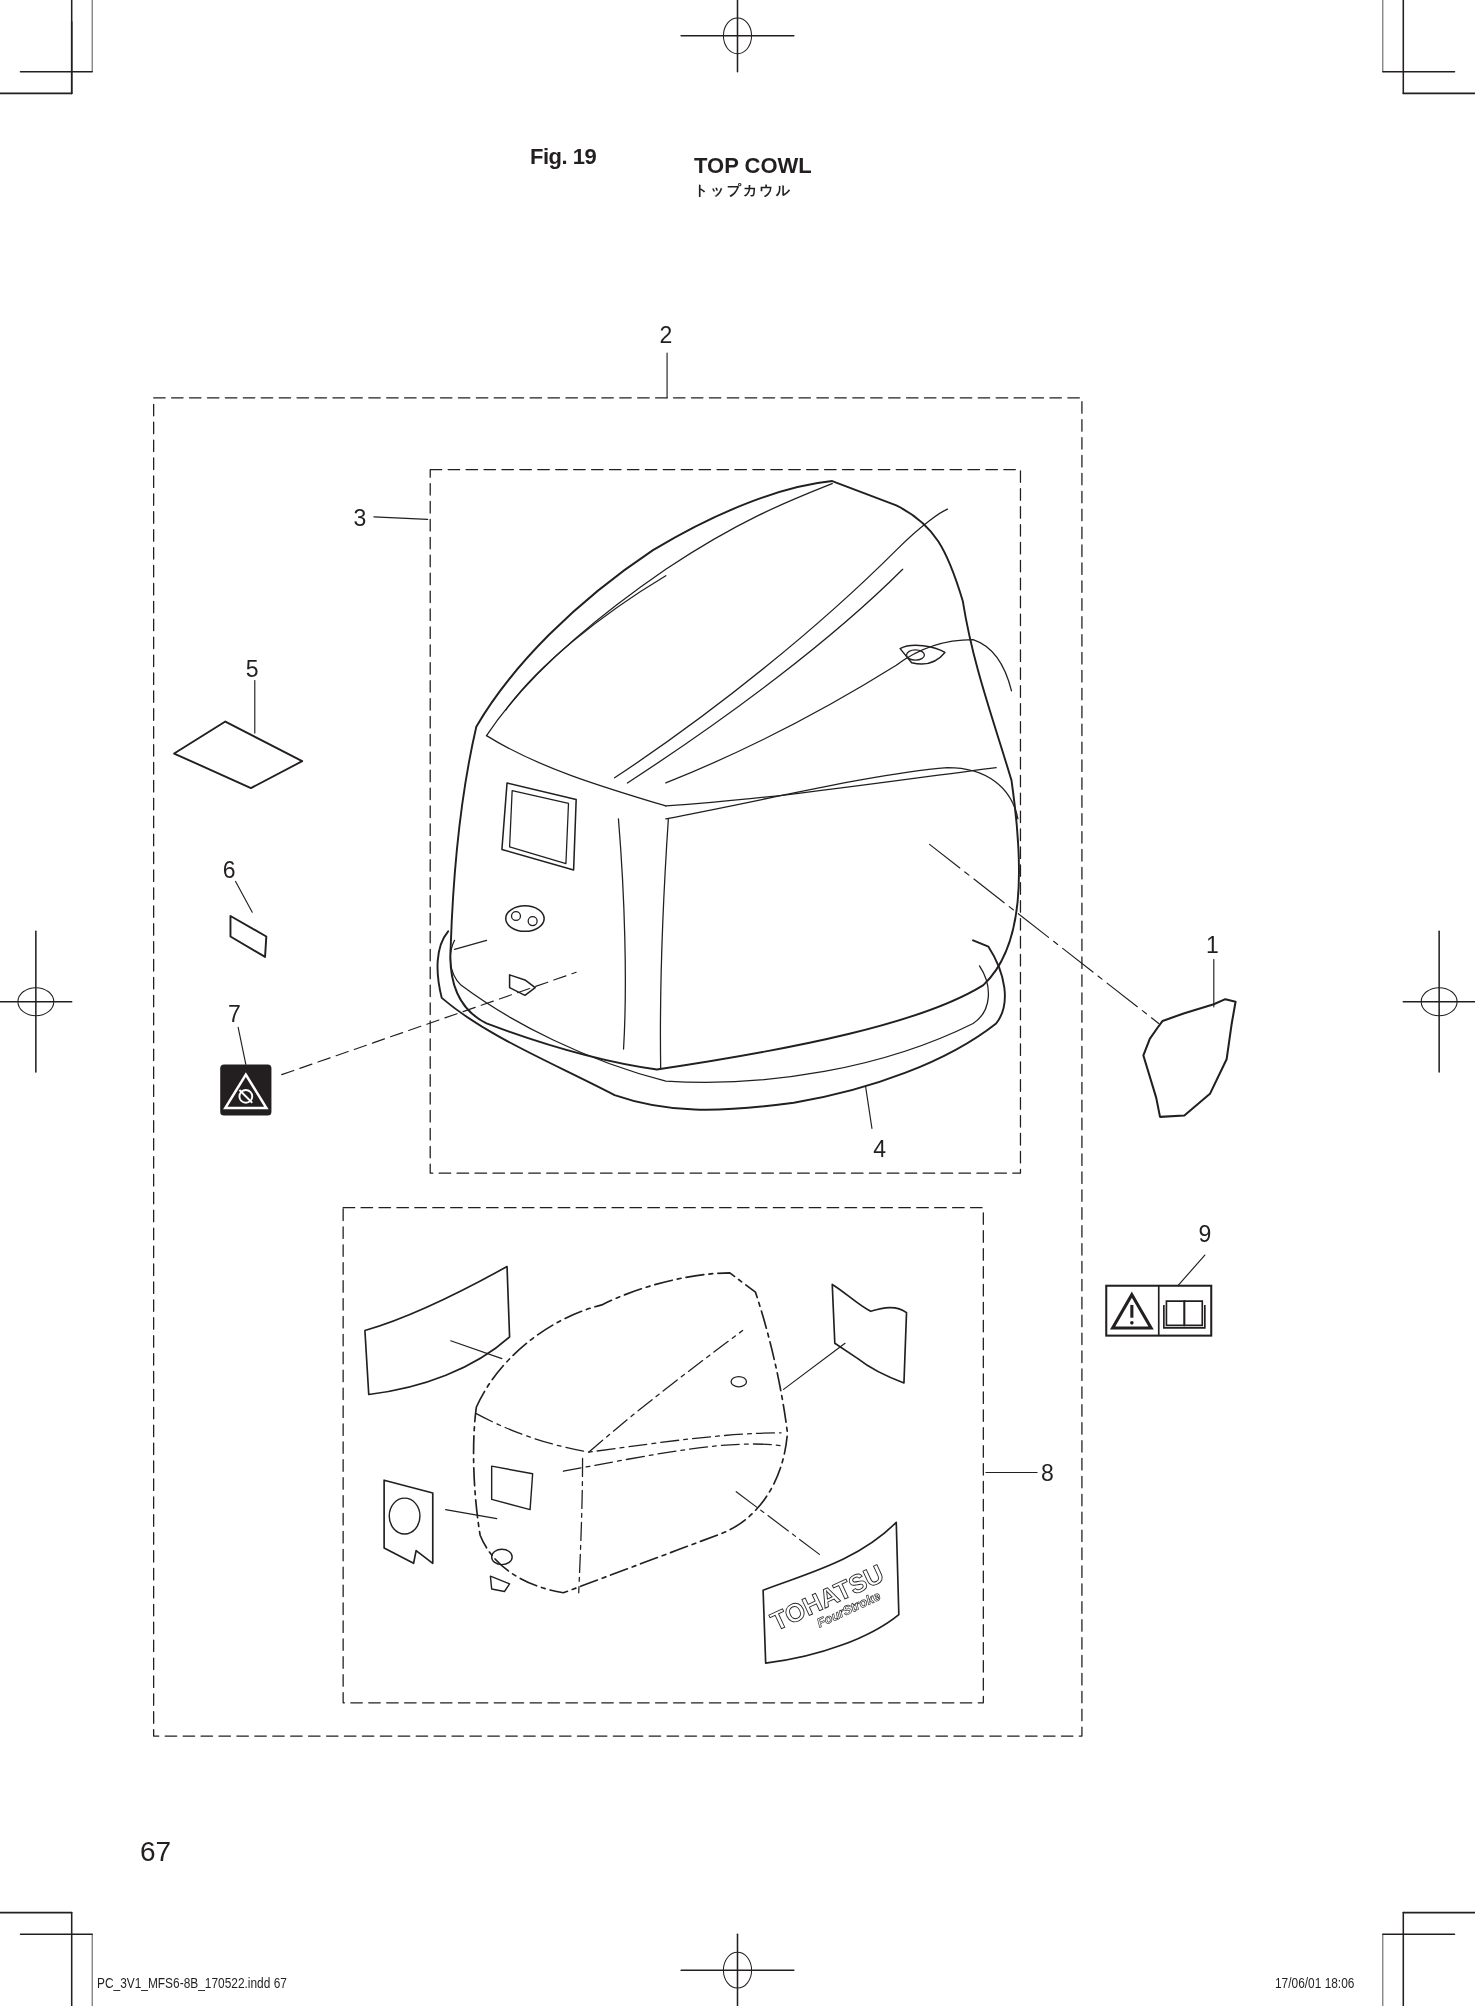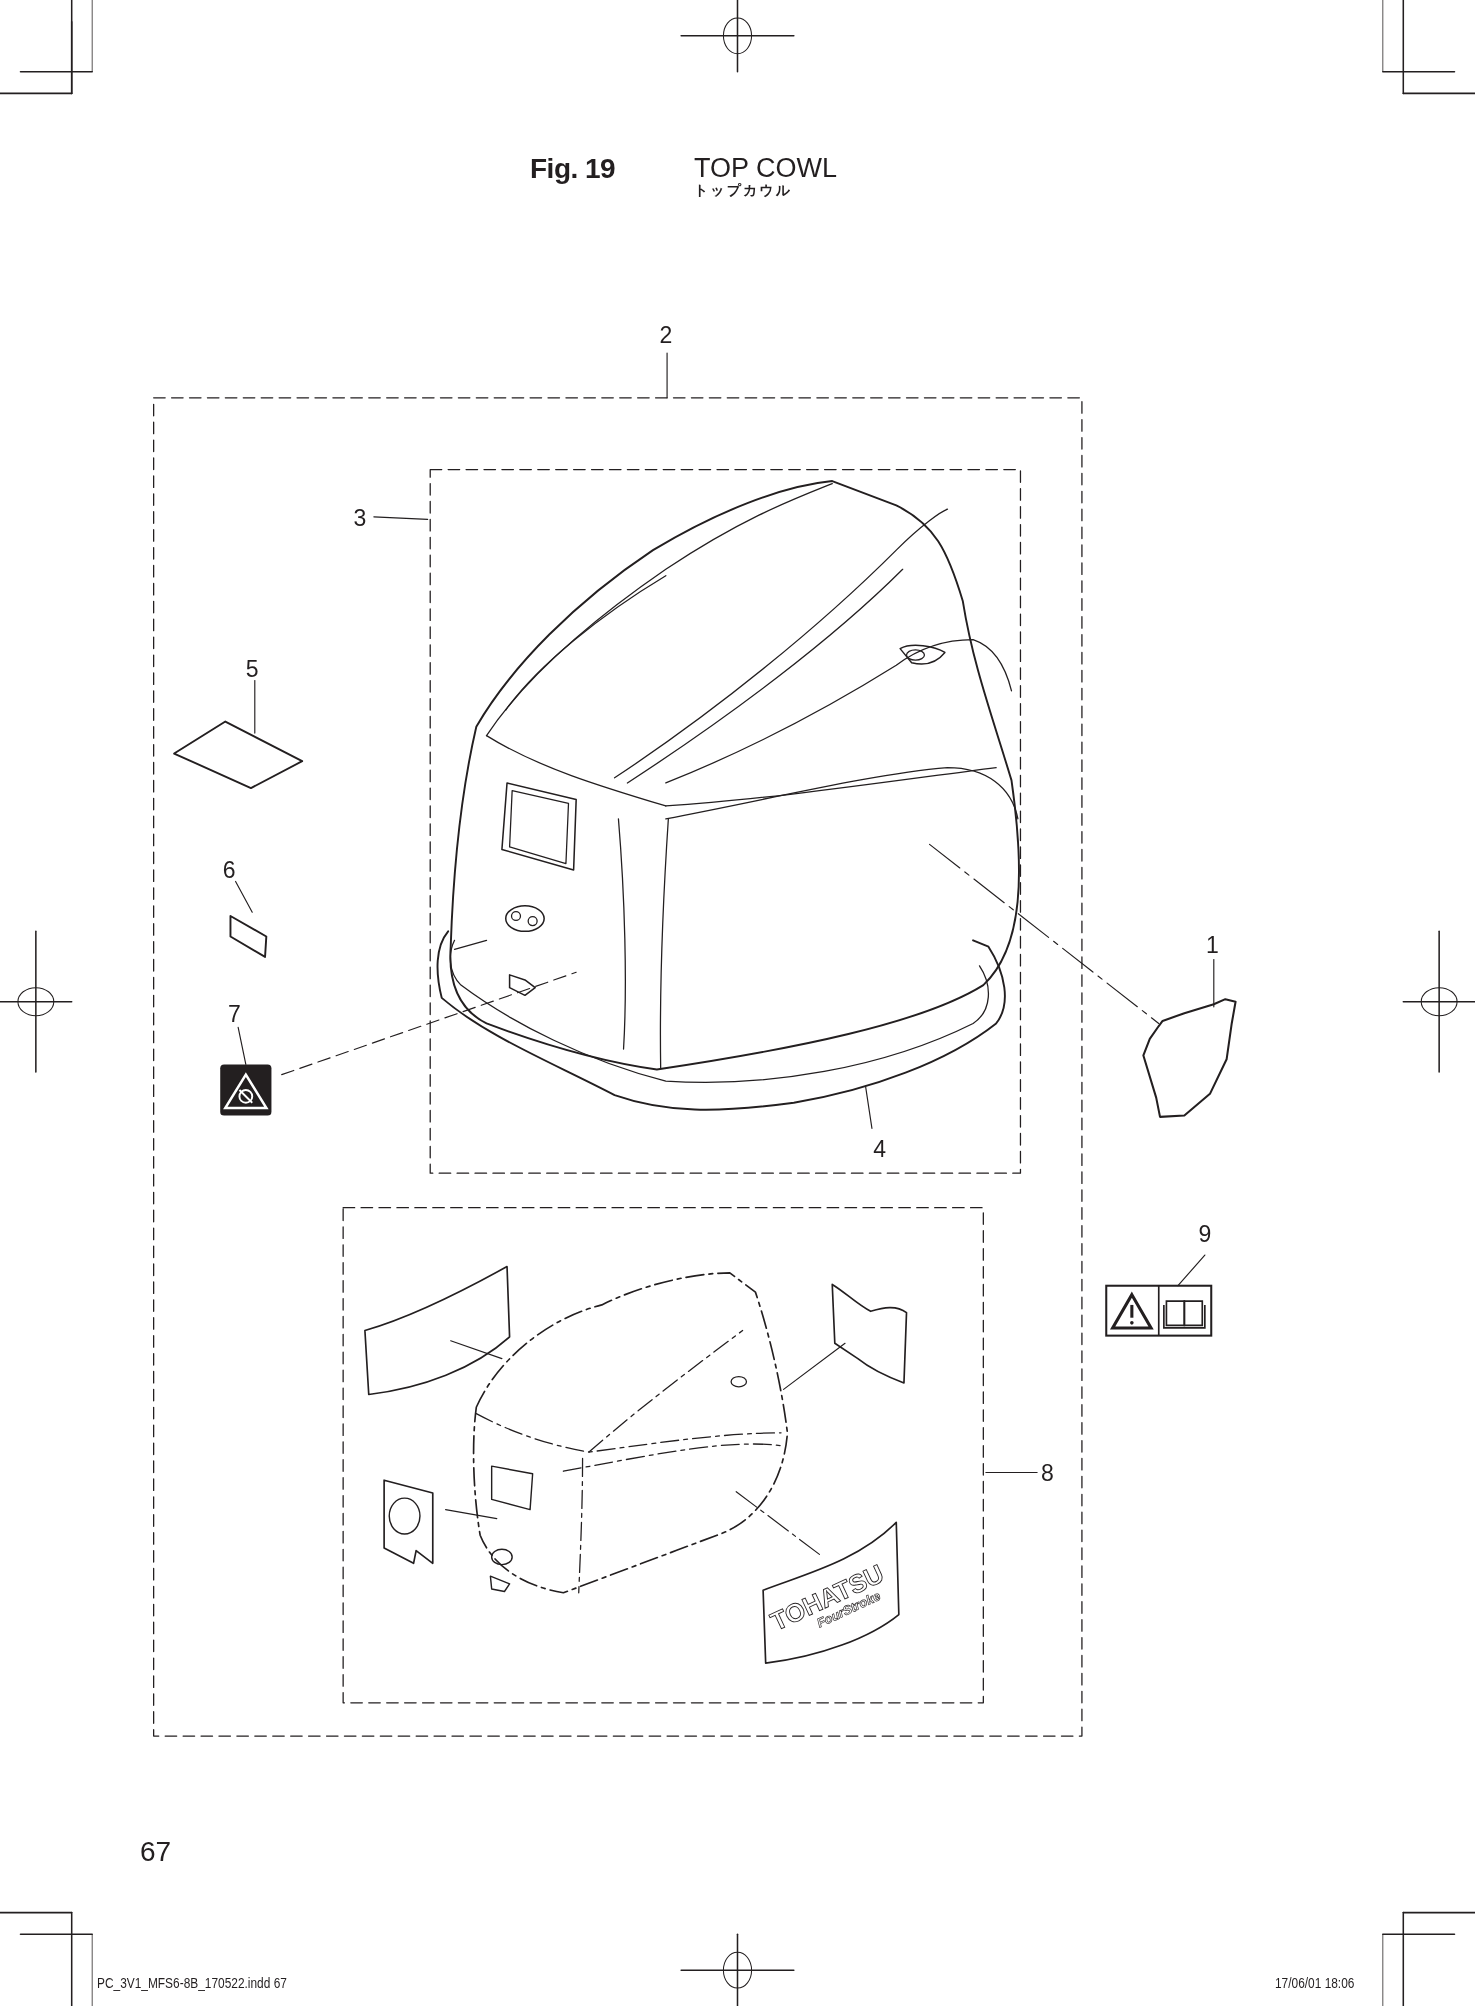--- a/index.html
+++ b/index.html
@@ -1,21 +1,21 @@
 <!DOCTYPE html>
 <html><head>
 <meta charset="utf-8">
 <style>
   html, body { margin: 0; padding: 0; background: #ffffff; }
   body { width: 1475px; height: 2006px; position: relative; overflow: hidden; font-family: "Liberation Sans", sans-serif; color: #231f20; }
   .page { position: absolute; left: 0; top: 0; width: 1475px; height: 2006px; }
   svg.drawing { position: absolute; left: 0; top: 0; width: 1475px; height: 2006px; }
   .txt { position: absolute; white-space: nowrap; line-height: 1; color: #231f20; }
-  .fig-num { left: 530px; top: 155px; font-size: 28px; font-weight: bold; letter-spacing: -0.5px; }
-  .fig-title { left: 694px; top: 155px; font-size: 27px; font-weight: normal; }
+  .fig-num { left: 530px; top: 146px; font-size: 22px; font-weight: bold; letter-spacing: -0.5px; }
+  .fig-title { left: 694px; top: 155px; font-size: 22px; font-weight: bold; }
   .fig-title-jp { left: 694px; top: 183px; font-size: 14px; font-weight: bold; letter-spacing: 2px; }
   .page-num { left: 140px; top: 1838px; font-size: 28px; }
   .slug-file { left: 97px; top: 1976px; font-size: 14px; font-family: "Liberation Sans Narrow", "Liberation Sans", sans-serif; transform: scaleX(0.85); transform-origin: left; }
   .slug-date { left: 1275px; top: 1976px; font-size: 14px; transform: scaleX(0.85); transform-origin: left; }
 </style>
 </head>
 <body>
 
 <div class="page">
 

